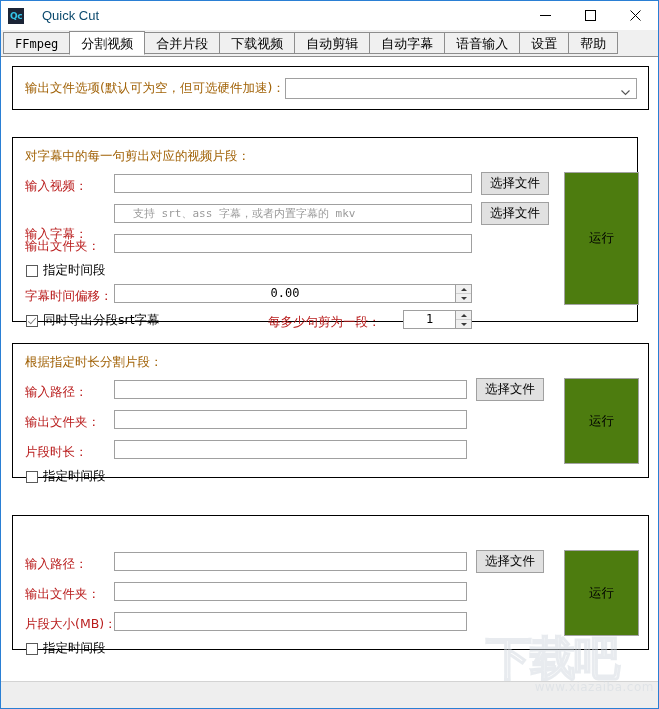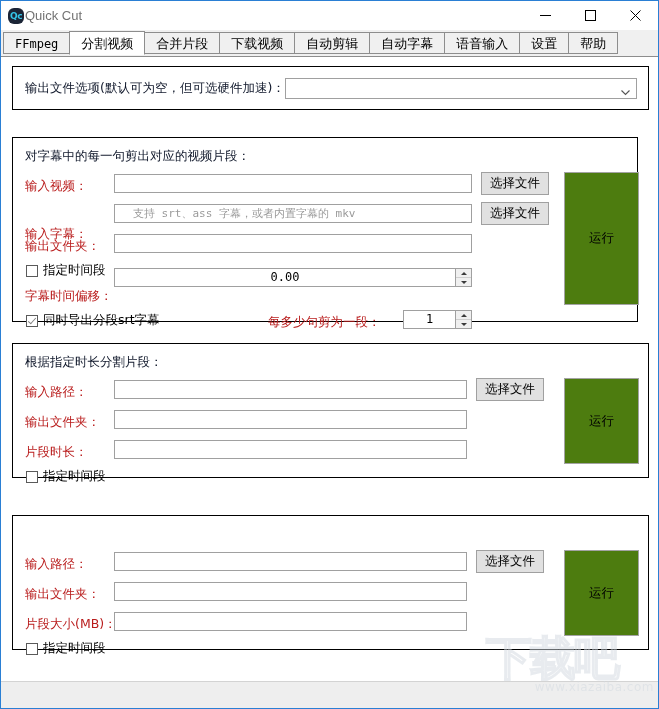--- a/index.html
+++ b/index.html
@@ -32,33 +32,33 @@
     background: #ffffff;
     display: flex;
     align-items: center;
     position: relative;
   }
   .app-icon {
     width: 16px;
     height: 16px;
     margin-left: 7px;
     background: #1b2436;
-    border-radius: 6px;
+    border-radius: 0;
     color: #35c6ea;
     font-size: 9px;
     font-weight: bold;
     line-height: 16px;
     text-align: center;
     font-family: "DejaVu Sans", sans-serif;
     letter-spacing: -0.5px;
   }
   .app-title {
-    margin-left: 1px;
+    margin-left: 18px;
     font-size: 13px;
-    color: #737373;
+    color: #0c4a6e;
     font-family: "Liberation Sans", sans-serif;
   }
   .win-controls {
     position: absolute;
     right: 0;
     top: 0;
     height: 29px;
     display: flex;
   }
   .win-btn {
@@ -115,21 +115,21 @@
   .group {
     position: absolute;
     box-sizing: border-box;
     border: 1px solid #000000;
     background: #ffffff;
   }
   .group-title {
     position: absolute;
     left: 12px;
     font-size: 12.5px;
-    color: #0f172a;
+    color: #a16207;
     white-space: nowrap;
   }
   .row-label {
     position: absolute;
     font-size: 12.5px;
     color: #b91c1c;
     white-space: nowrap;
   }
   .txtbox {
     position: absolute;
@@ -359,21 +359,21 @@
 
       <div class="row-label" style="left:12px; top:100px;">输出文件夹：</div>
       <div class="txtbox" style="left:101px; top:96px; width:358px;"></div>
 
       <div class="chk" style="left:13px; top:124px;">
         <span class="chk-box"></span>
         <span>指定时间段</span>
       </div>
 
       <div class="row-label" style="left:12px; top:150px;">字幕时间偏移：</div>
-      <div class="spin" style="left:101px; top:130px; width:358px;">
+      <div class="spin" style="left:101px; top:146px; width:358px;">
         <span class="spin-val">0.00</span>
         <span class="spin-btns">
           <span class="spin-up">
               <i class="tri-up"></i>
             </span>
           <span class="spin-dn">
               <i class="tri-dn"></i>
             </span>
         </span>
       </div>

